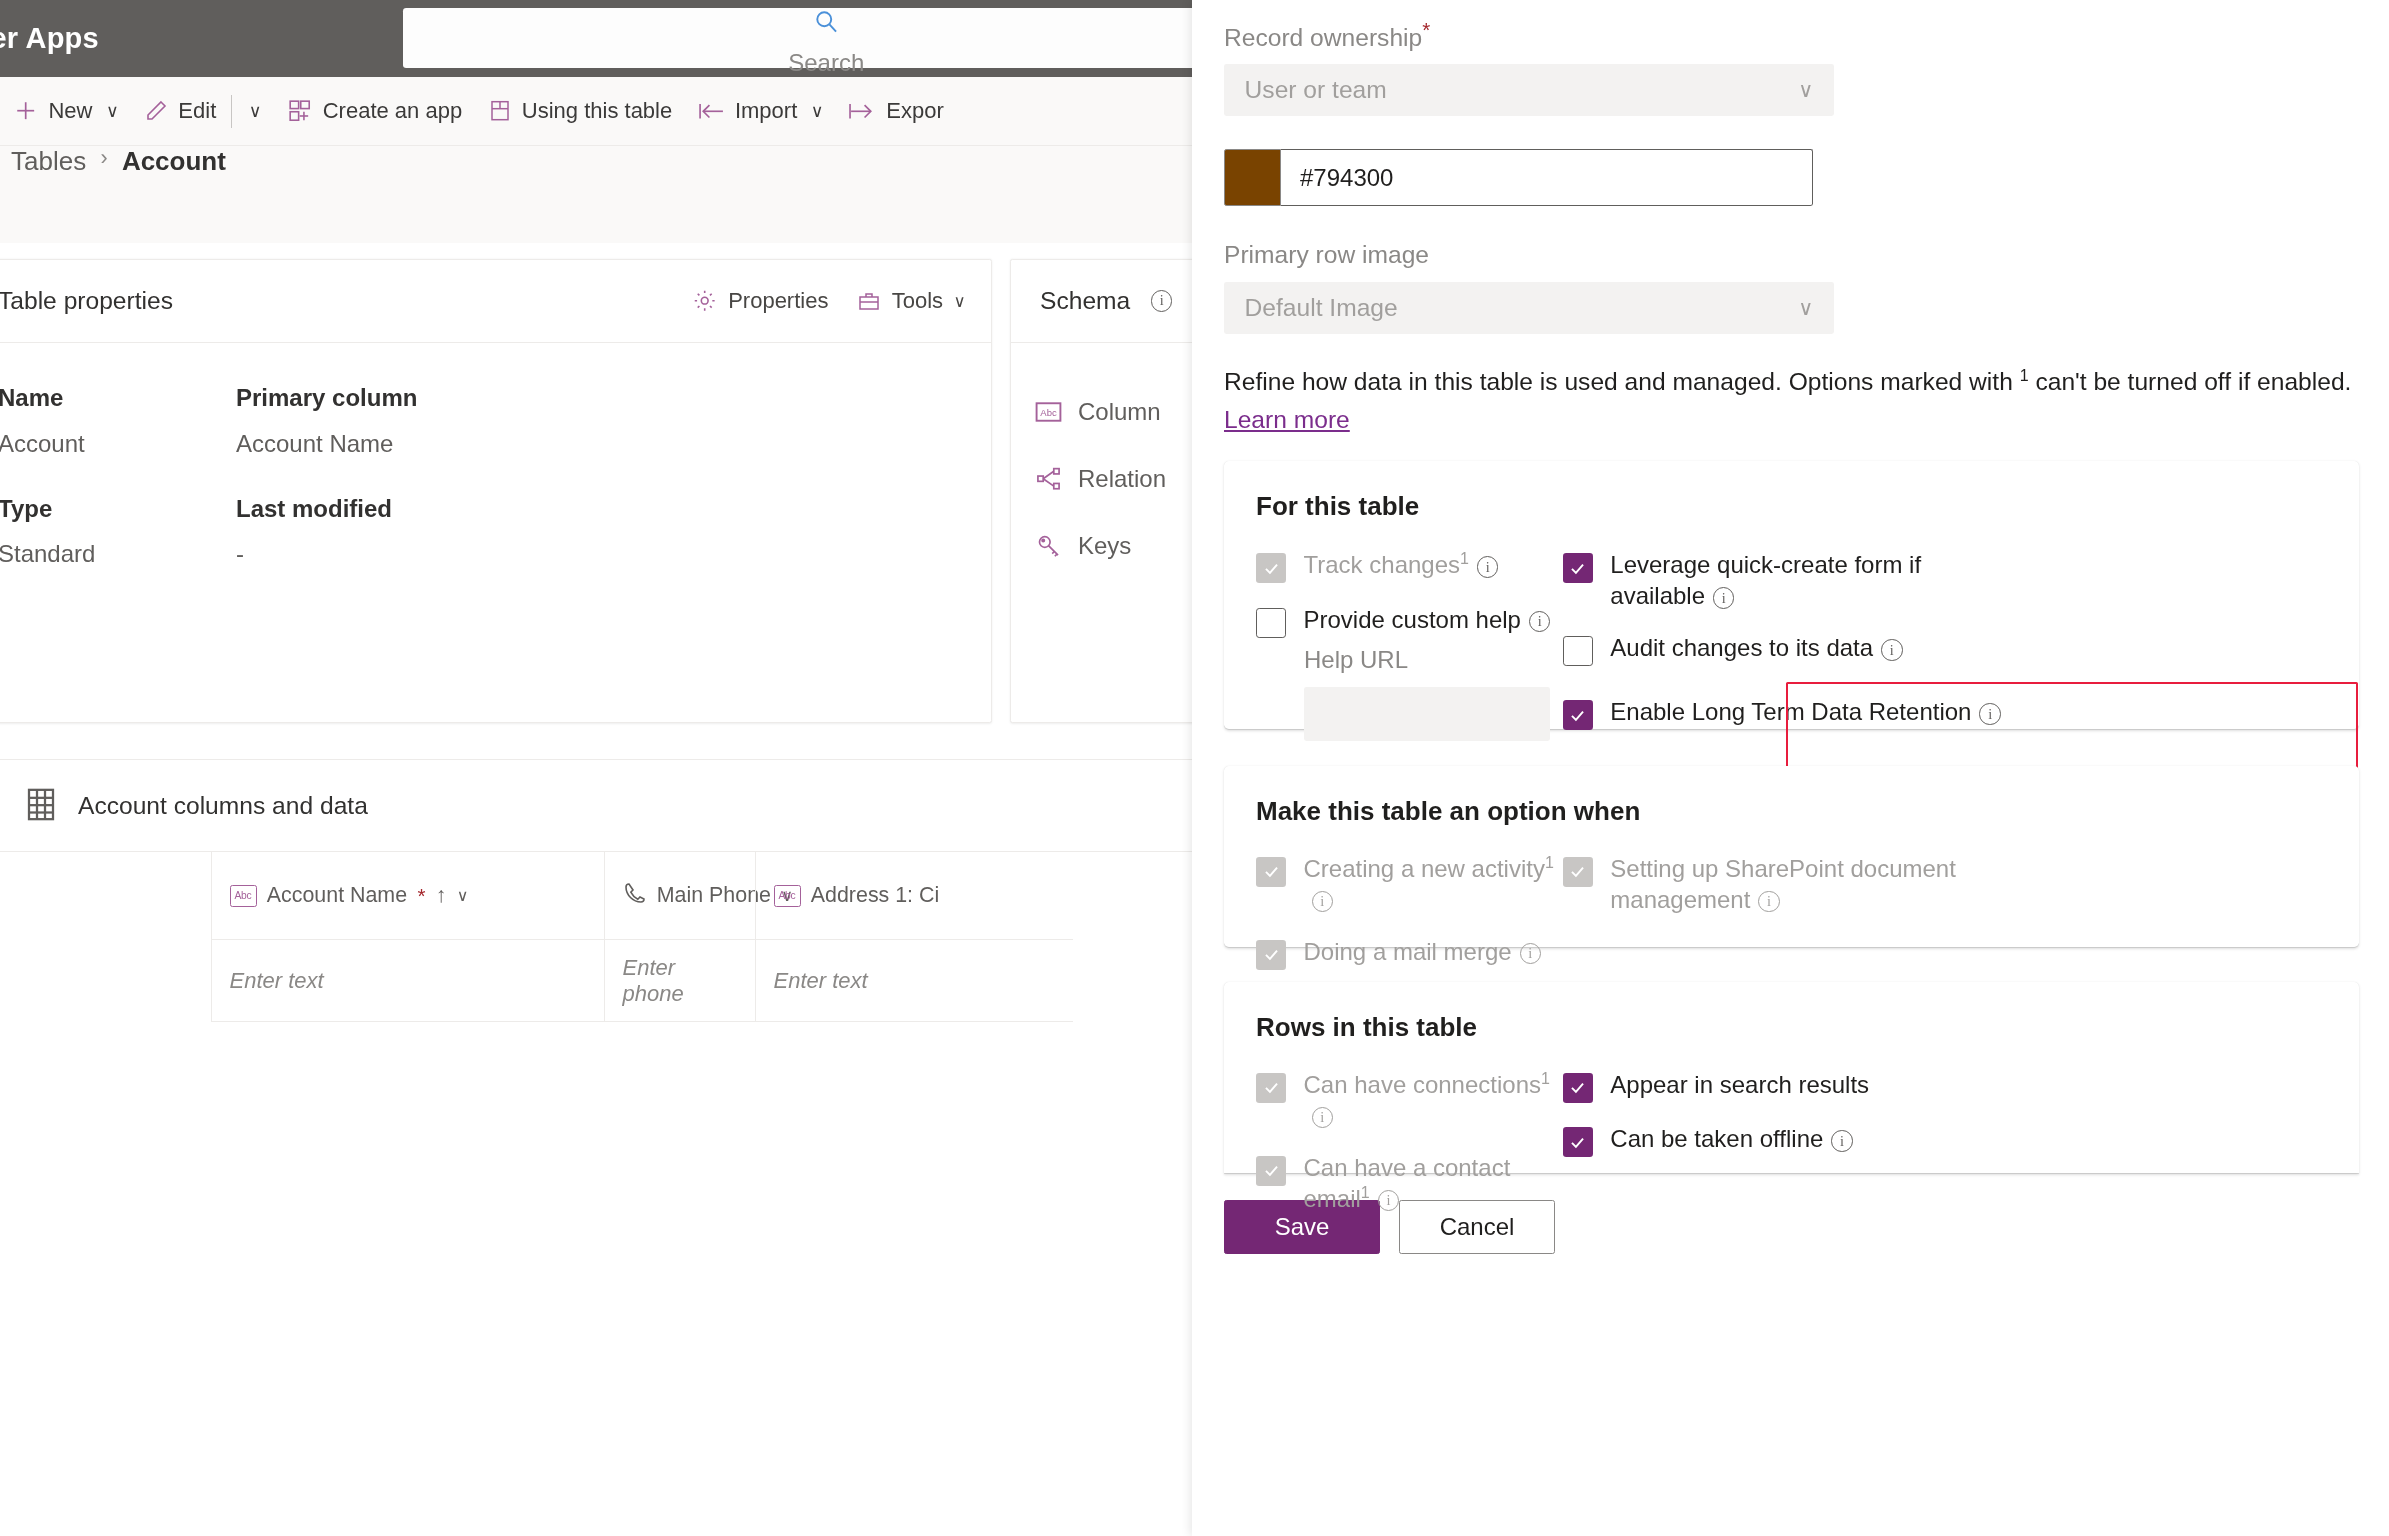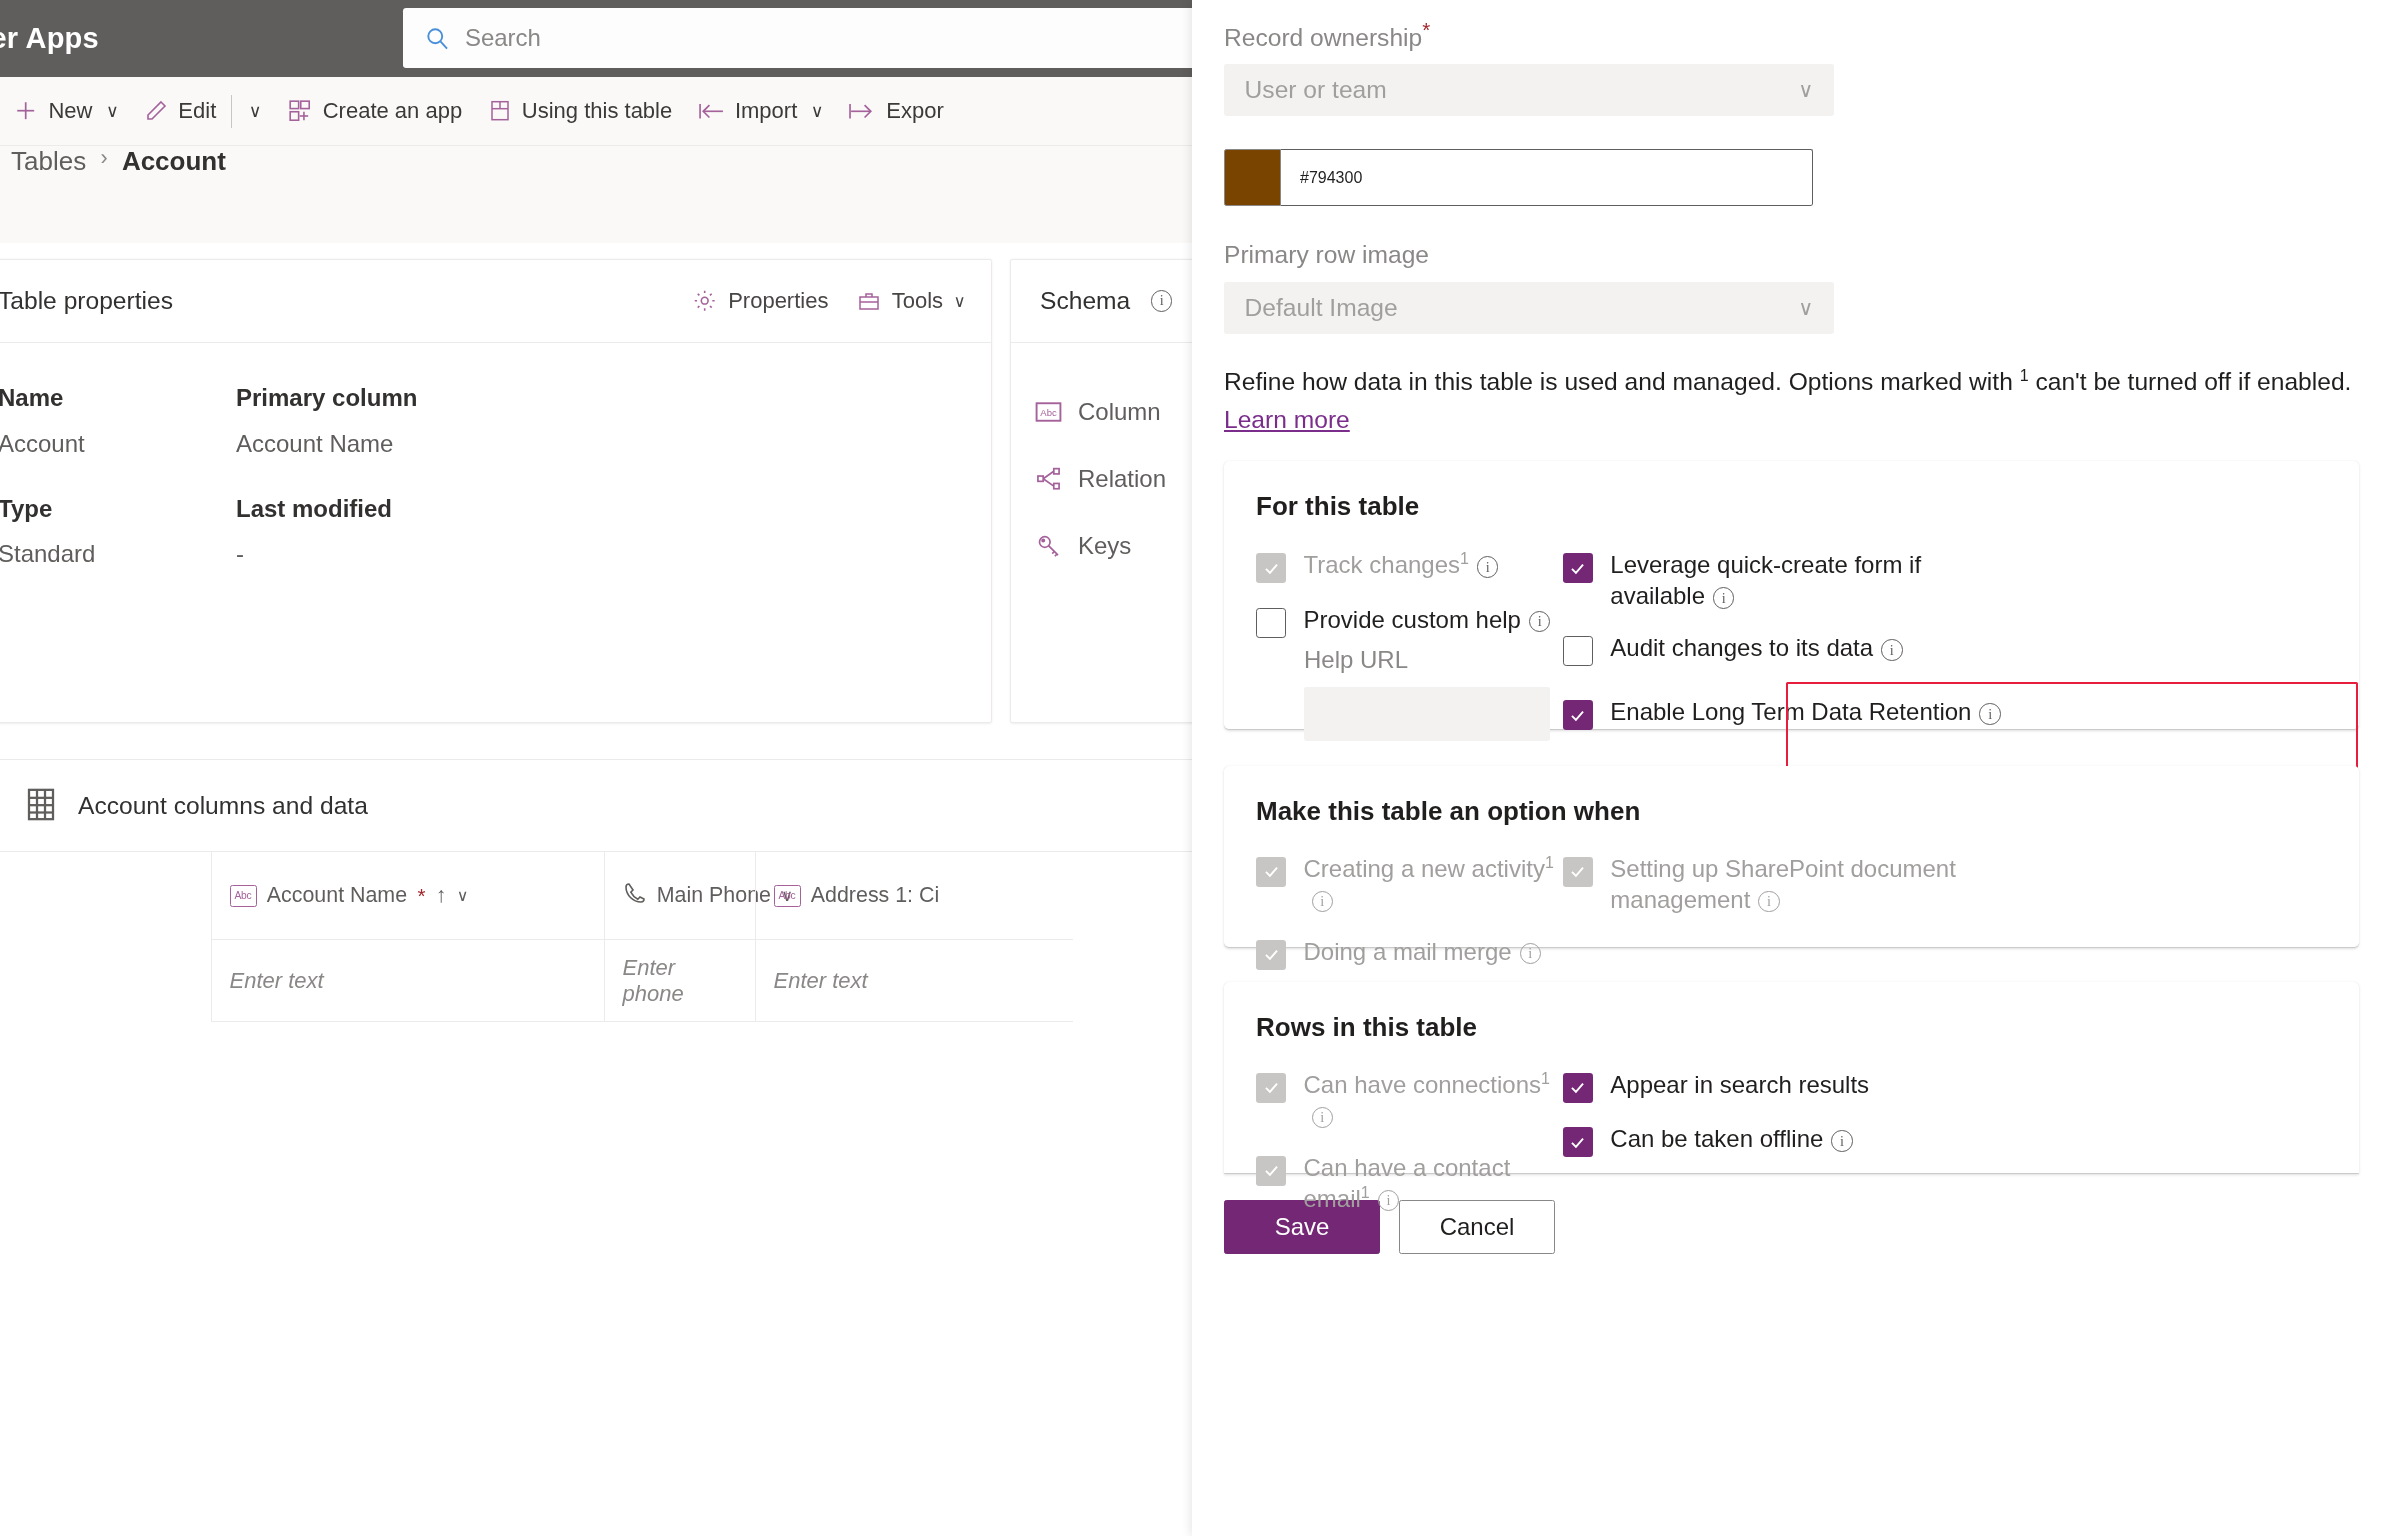--- a/index.html
+++ b/index.html
@@ -24,20 +24,21 @@
     color: #ffffff; font-size: 29px; font-weight: 600;
     margin-left: -9.5px; padding-left: 0; letter-spacing: 0.2px;
     white-space: nowrap;
   }
   .searchwrap {
     position: absolute; left: 403px; top: 8px;
     width: 826px; height: 60px;
     background: #fdfdfd; border-radius: 3.2px;
     display: flex; align-items: center; gap: 14.3px;
     padding-left: 20.6px;
+    flex-direction: column;
   }
   .search-icon svg { display: block; }
   .search-ph { font-size: 24px; color: #8a8886; }
 
   
   .cmdbar {
     position: absolute; left: 0; top: 77px; width: 1192px; height: 69px;
     background: #faf9f8;
     display: flex; align-items: center;
     border-bottom: 0.8px solid #edebe9;
@@ -161,21 +162,21 @@
   .disabled-select .chv { margin-left: auto; color: #a19f9d; font-size: 20.6px; }
 
   .colorrow { display: flex; align-items: stretch; gap: 0; }
   .swatch {
     width: 57px; height: 57px; border: 0.8px solid #8a8886; border-radius: 2.4px 0 0 2.4px;
   }
   .colorinput {
     width: 532px; height: 57px; border: 1.6px solid #605e5c; border-left: none;
     border-radius: 0 2.4px 2.4px 0; background: #ffffff;
     display: flex; align-items: center; padding: 0 19px;
-    font-size: 16px; color: #201f1e;
+    font-size: 24px; color: #201f1e;
   }
 
   .refine {
     font-size: 24.6px; color: #201f1e; line-height: 1.55;
     width: 1167px; margin-top: 8px;
   }
   .refine sup { font-size: 16px; }
   .link { color: #7b2d8c; text-decoration: underline; }
 
   .sect-card {

